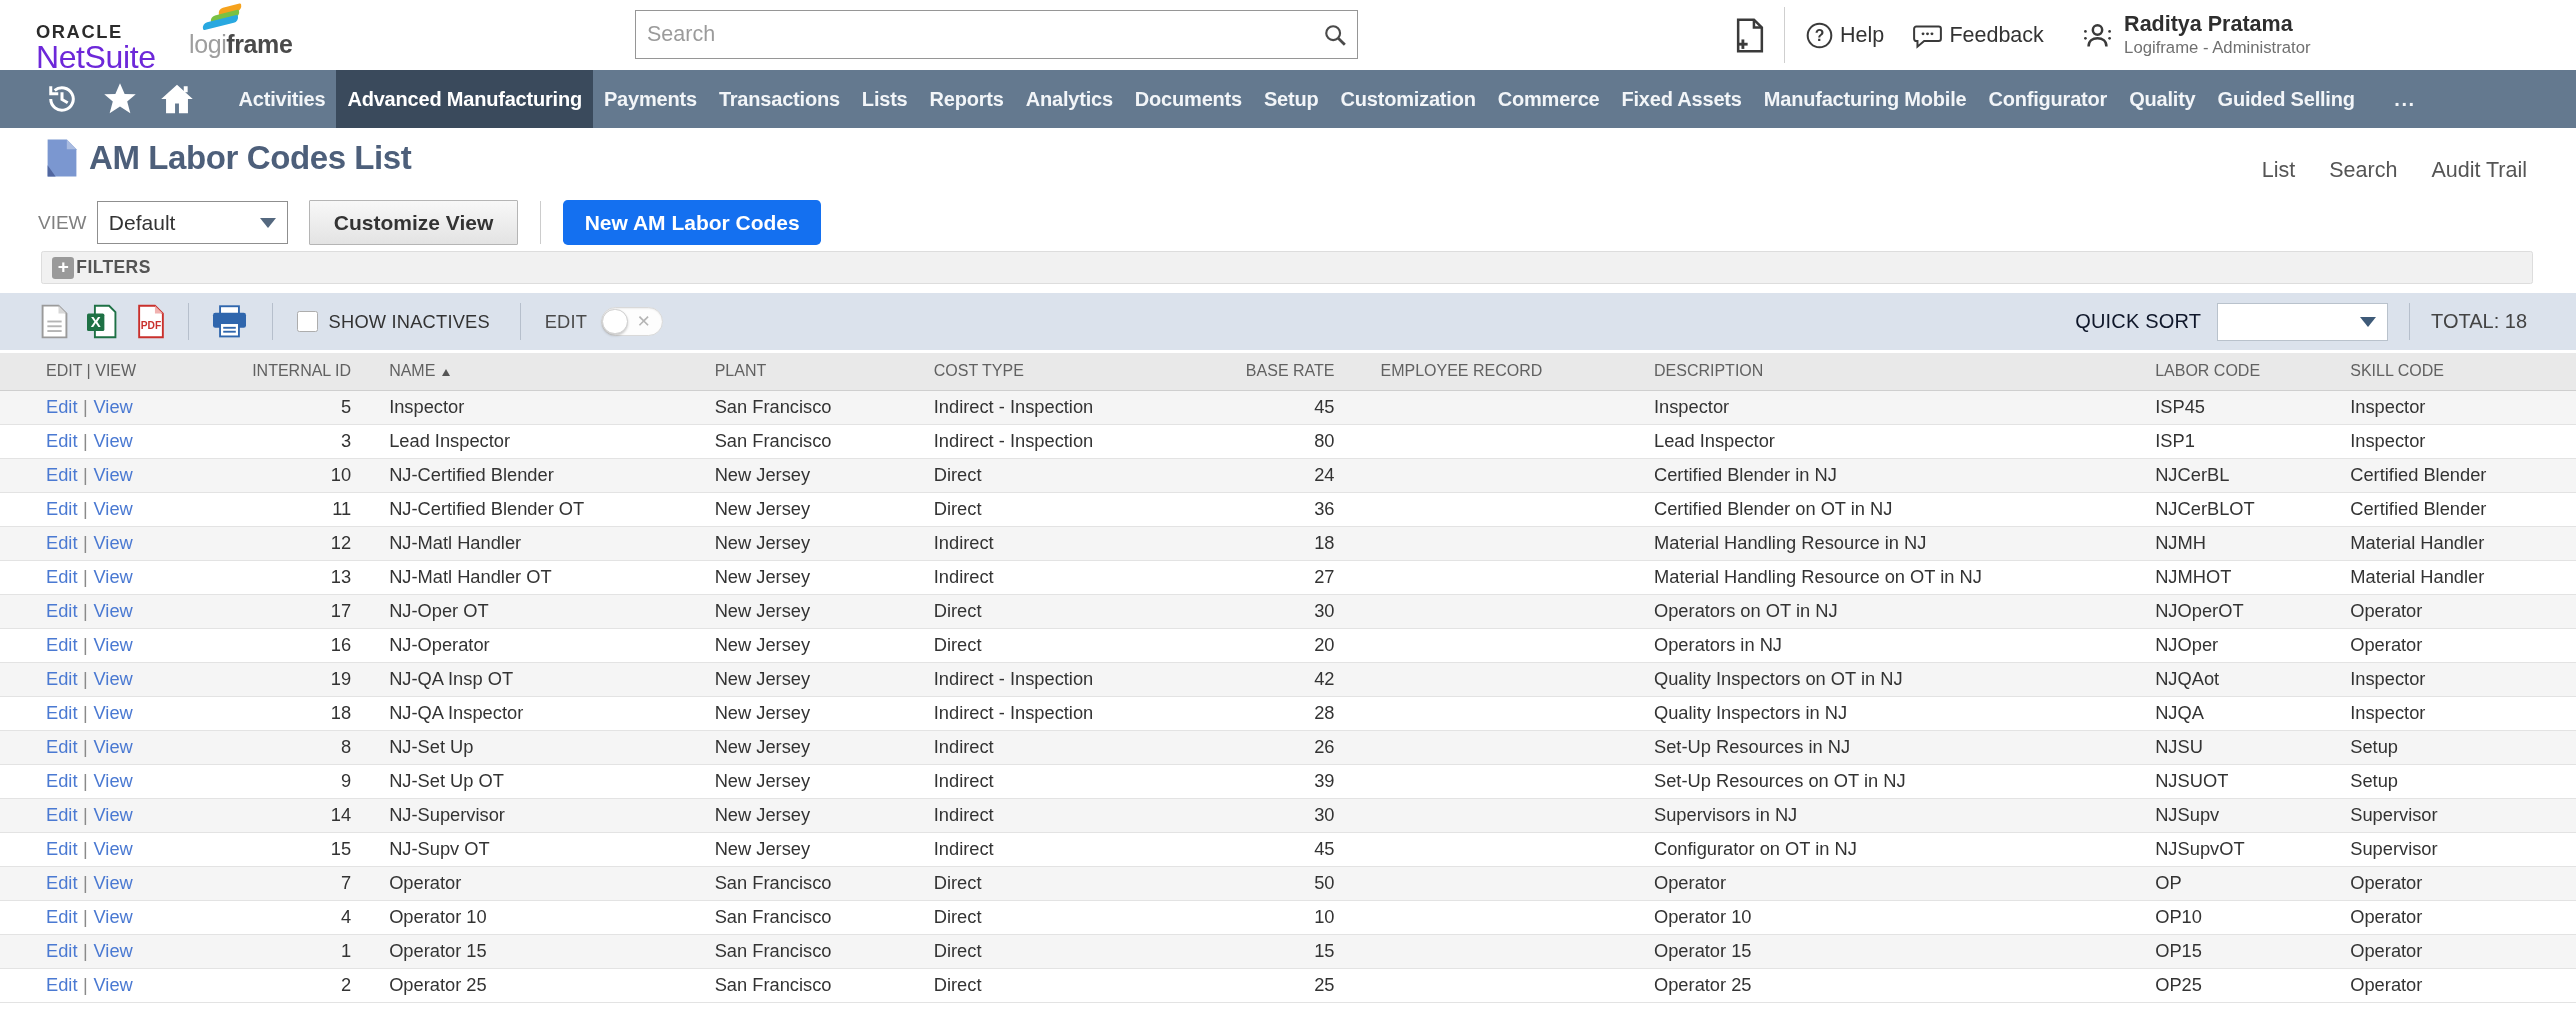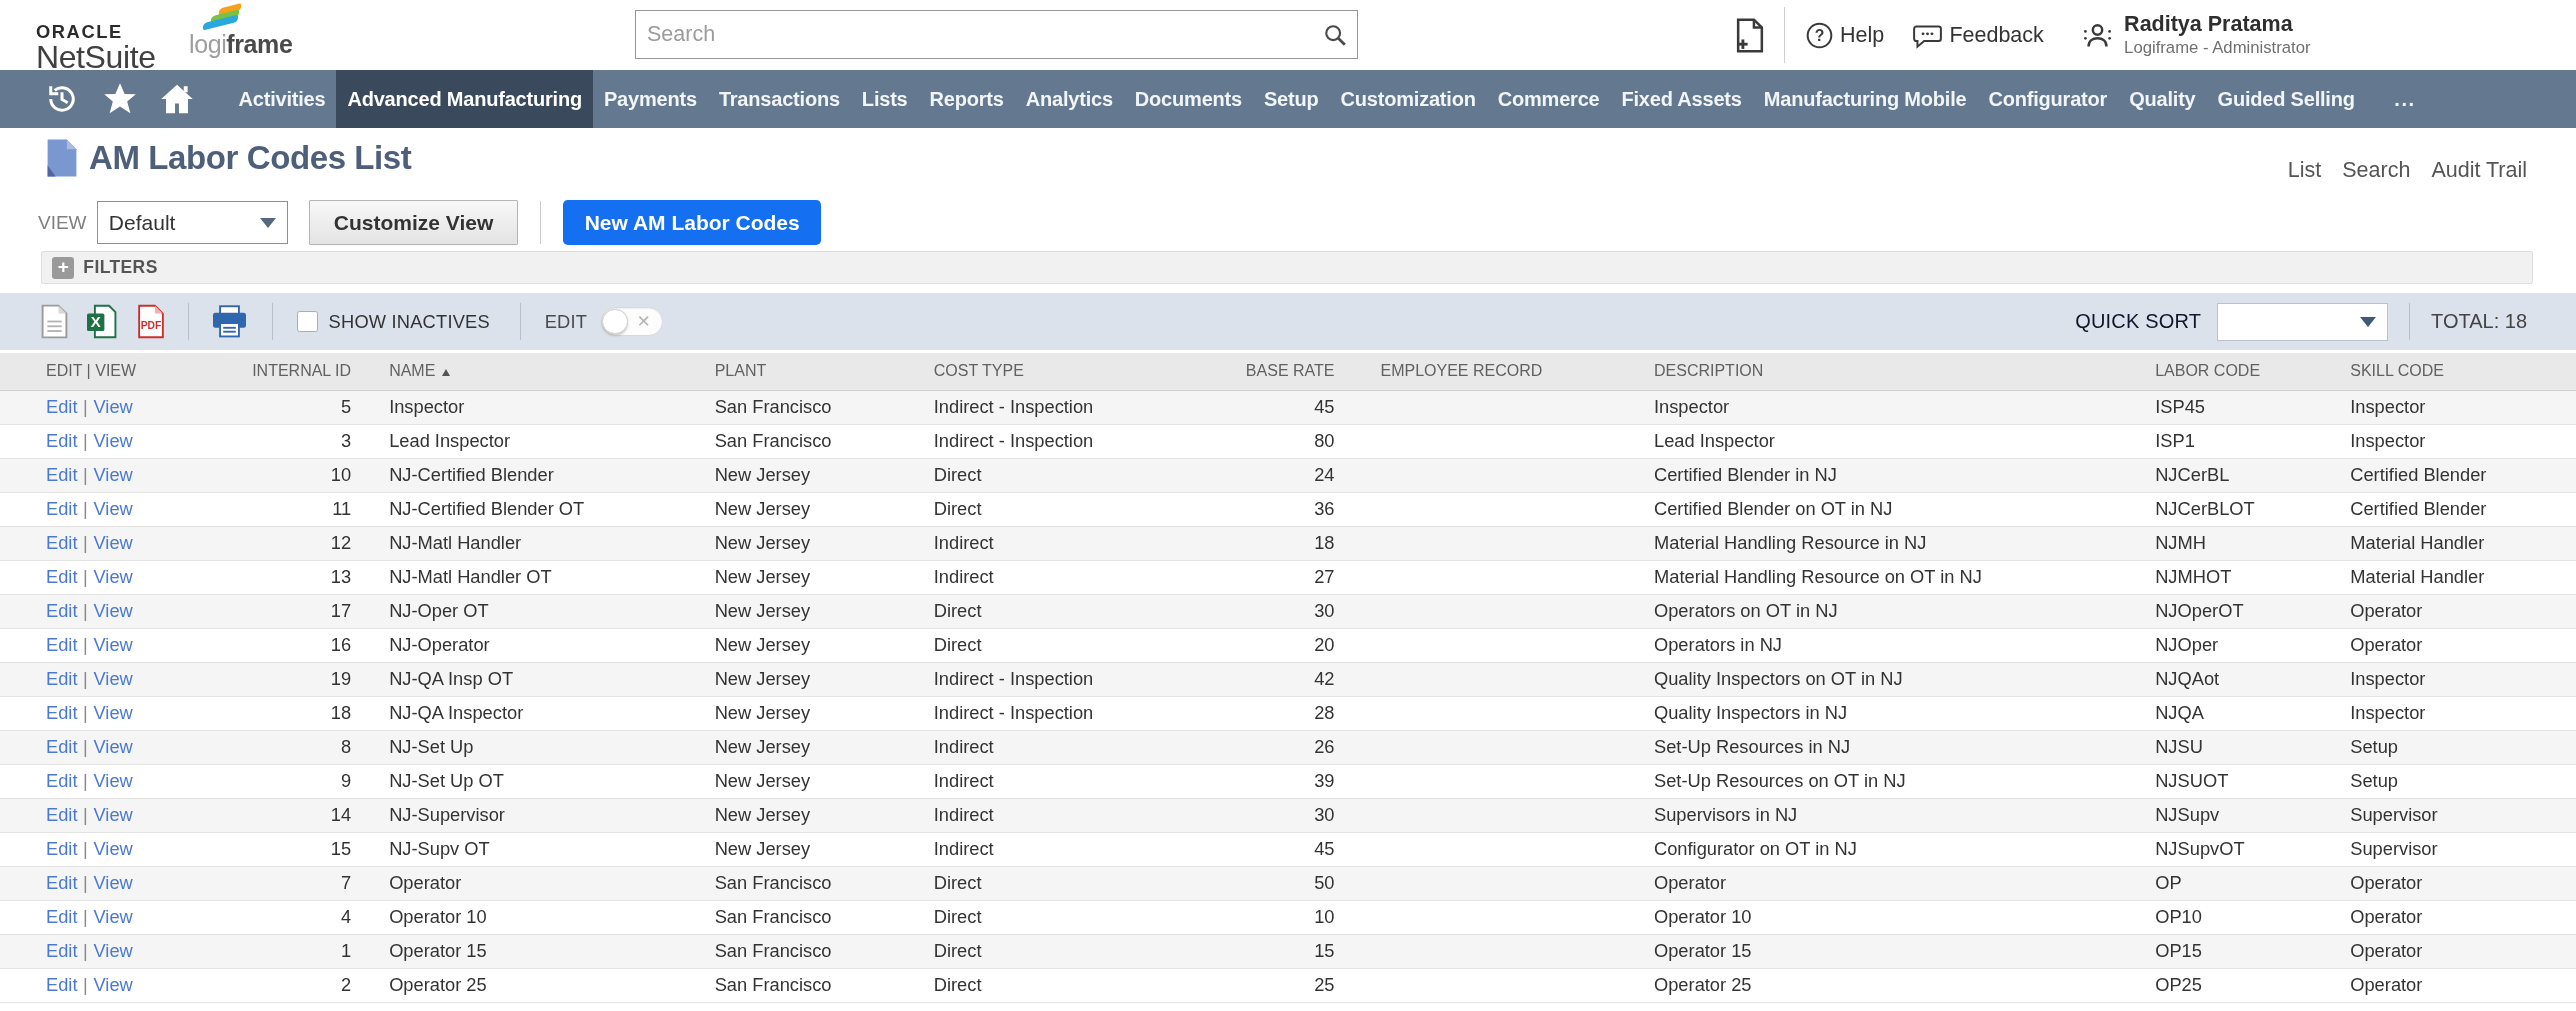--- a/index.html
+++ b/index.html
@@ -3,21 +3,21 @@
 <meta charset="utf-8">
 <style>
   * { box-sizing: border-box; margin: 0; padding: 0; }
   html,body { width:2576px; height:1011px; overflow:hidden; background:#fff;
     font-family:"Liberation Sans","DejaVu Sans",sans-serif; }
 
   
   .topbar { position:absolute; top:0; left:0; width:100%; height:70px; background:#fff; }
   .logo-oracle { position:absolute; left:36px; top:9.5px; cursor:pointer; }
   .oracle-line { font-size:18.3px; font-weight:800; letter-spacing:1.6px; color:#2b2b2b;margin-top:11px; }
-  .netsuite-line { font-size:32px; font-weight:500; color:#404040; margin-top:-3.2px; letter-spacing:-0.4px;text-align:center; }
+  .netsuite-line { font-size:32px; font-weight:500; color:#6d28d9; margin-top:-3.2px; letter-spacing:-0.4px;text-align:center; }
   .logo-partner { position:absolute; left:189px; top:6.4px; cursor:pointer; }
   .swoosh { position:relative; width:60px; height:22px; margin-left:11px; }
   .swoosh i { position:absolute; height:7.2px; border-radius:6.4px 1.6px 6.4px 1.6px; transform:rotate(-14deg); display:block; }
   .swoosh .s1 { width:24px; left:17.5px; top:0; background:#f6a21d; }
   .swoosh .s2 { width:30px; left:9.5px; top:6.4px; background:#7ac143; }
   .swoosh .s3 { width:37px; left:1.6px; top:12.7px; background:#29a8e0; }
   .ptext { font-size:25px; margin-top:1.6px; letter-spacing:-0.4px; }
   .plight { color:#9e9e9e; }
   .pbold { color:#4a4a4a; font-weight:700; }
   .searchbox { position:absolute; left:635px; top:9.5px; width:723px; height:49px;
@@ -41,21 +41,21 @@
   .nav-items { display:flex; height:100%; align-items:center; margin-left:11px; }
   .nav-item { display:flex; align-items:center; height:100%; padding:0 11px; color:#f2f5f8;
     font-size:20px; font-weight:700; letter-spacing:-0.2px; cursor:pointer; }
   .nav-item.active { background:#3a4a5c; color:#fff; }
   .nav-item.overflow { letter-spacing:1.6px; margin-left:17.5px; }
 
   
   .pagehead { position:absolute; top:128px; left:0; width:100%; height:123px; background:#fff; }
   .title-row { position:absolute; top:9.5px; left:46px; display:flex; align-items:center; gap:11px; }
   .title-row h1 { font-size:33px; font-weight:700; color:#4d5f7a; letter-spacing:-0.4px; }
-  .head-links { position:absolute; top:30px; right:49px; display:flex; gap:21px; }
+  .head-links { position:absolute; top:30px; right:49px; display:flex; gap:34px; }
   .head-link { font-size:21.5px; color:#555; cursor:pointer; }
   .view-row { position:absolute; top:72px; left:38px; display:flex; align-items:center; }
   .view-label { font-size:19px; color:#808080; margin-right:10.3px; }
   .dropdown { width:191px; height:43px; background:#fff; border:0.8px solid #8f8f8f; display:flex;
     align-items:center; justify-content:space-between; padding:0 11px; cursor:pointer; }
   .dropdown span { font-size:21px; color:#333; }
   .tri { width:0; height:0; border-left:8px solid transparent; border-right:8px solid transparent;
     border-top:10.3px solid #54687f; }
   .btn-gray { margin-left:21px; height:45px; padding:0 24px; font-size:21px; font-weight:700; color:#333;
     background:linear-gradient(#f8f8f8,#e3e3e3); border:0.8px solid #b5b5b5; border-radius:1px;
@@ -63,21 +63,21 @@
   .btn-div { width:0.8px; height:43px; background:#ccc; margin:0 22px; }
   .btn-blue { height:45px; padding:0 21.5px; font-size:21px; font-weight:700; color:#fff;
     background:#1470f0; border:none; border-radius:4.8px; font-family:inherit; cursor:pointer; }
 
   
   .filtersbar { position:absolute; top:251px; left:41px; right:43px; height:33px; background:#f1f1f1;
     border:0.8px solid #ddd; border-radius:2.4px; display:flex; align-items:center; padding-left:10.3px; cursor:pointer; }
   .plusbox { width:22px; height:22px; background:#9a9a9a; border-radius:3.2px; color:#fff;
     display:flex; align-items:center; justify-content:center; }
   .plusbox::before { content:"+"; font-size:19px; font-weight:700; line-height:1; margin-top:-1.6px; }
-  .filters-label { margin-left:9px; font-size:17.5px; font-weight:700; color:#555; letter-spacing:0.4px; }
+  .filters-label { margin-left:2px; font-size:17.5px; font-weight:700; color:#555; letter-spacing:0.4px; }
 
   
   .toolbar { position:absolute; top:293px; left:0; width:100%; height:57px; background:#dbe2ec;
     display:flex; align-items:center; padding:0 49px 0 41px; }
   .tb-ic { cursor:pointer; flex:0 0 auto; }
   .ml24 { margin-left:19px; }
   .tb-div { width:0.8px; height:37px; background:#b6bfcc; flex:0 0 auto; }
   .checkbox { width:21px; height:21px; background:#fff; border:0.8px solid #adadad; border-radius:2.4px;
     cursor:pointer; flex:0 0 auto; }
   .tb-label { font-size:18.3px; color:#333; margin-left:11px; letter-spacing:0.2px; }

